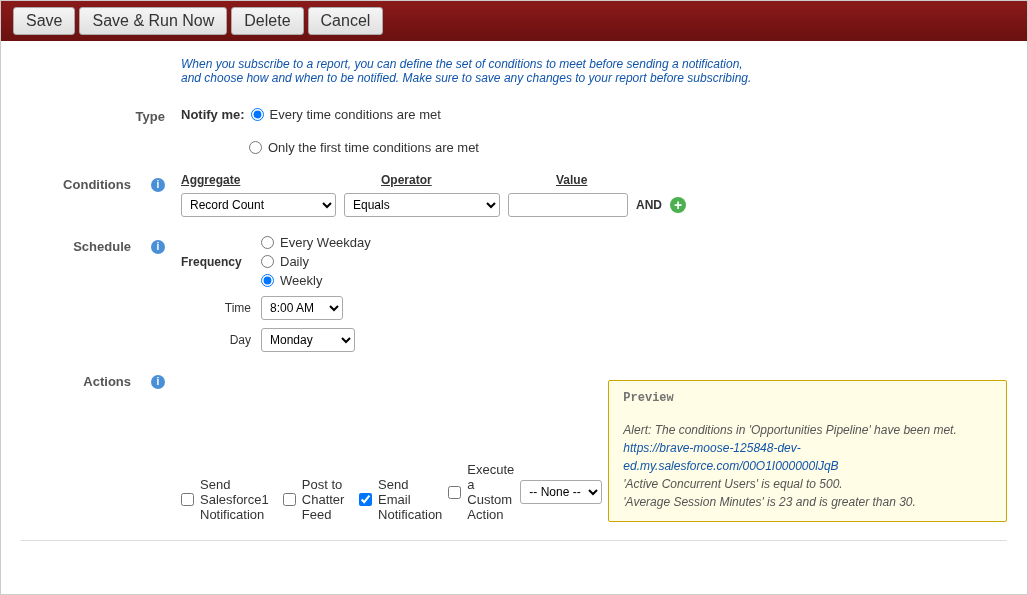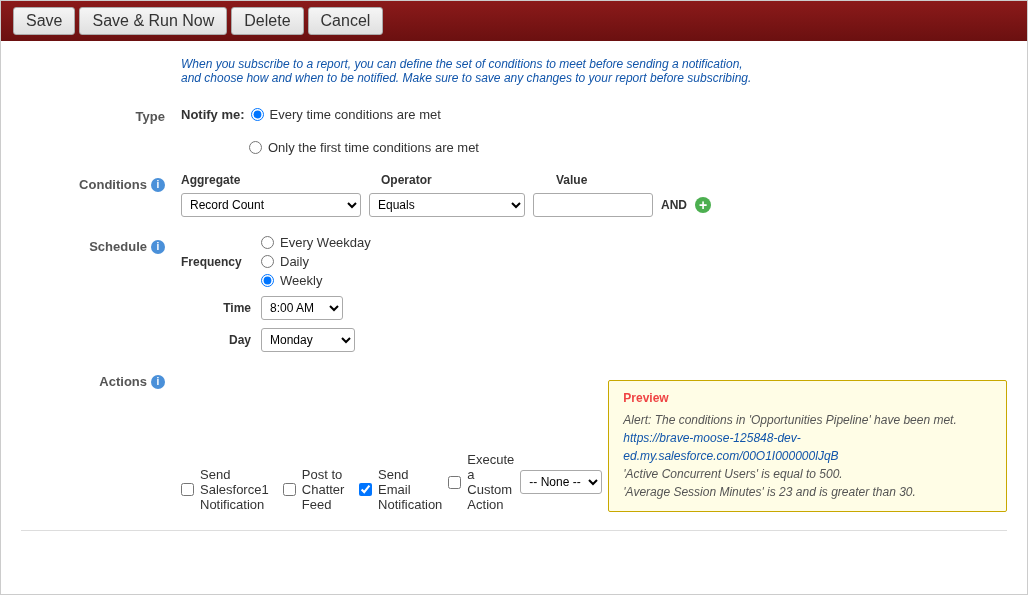--- a/index.html
+++ b/index.html
@@ -71,21 +71,21 @@
       font-weight: bold;
       color: #555;
       padding-top: 4px;
       flex-shrink: 0;
     }
 
     .form-label-with-info {
       display: flex;
       align-items: center;
       justify-content: flex-end;
-      gap: 4px;
+      gap: 20px;
     }
 
     .info-icon {
       display: inline-flex;
       align-items: center;
       justify-content: center;
       width: 14px;
       height: 14px;
       border-radius: 50%;
       background: #4a90d9;
@@ -120,20 +120,21 @@
     .conditions-header {
       display: flex;
       gap: 40px;
       margin-bottom: 6px;
     }
 
     .col-header {
       font-weight: bold;
       color: #333;
       font-size: 12px;
+      text-decoration: underline;
     }
 
     .col-header-aggregate { width: 160px; }
     .col-header-operator { width: 135px; }
     .col-header-value { width: 130px; }
 
     .conditions-row {
       display: flex;
       align-items: center;
       gap: 8px;
@@ -141,21 +142,21 @@
 
     select {
       font-size: 12px;
       border: 1px solid #aaa;
       border-radius: 3px;
       padding: 3px 4px;
       background: #fff;
       cursor: pointer;
     }
 
-    .select-aggregate { width: 180px; }
+    .select-aggregate { width: 155px; }
     .select-operator { width: 156px; }
 
     .value-input {
       width: 120px;
       border: 1px solid #aaa;
       border-radius: 3px;
       padding: 3px 6px;
       font-size: 12px;
       height: 24px;
     }
@@ -208,21 +209,21 @@
     }
 
     .time-row, .day-row {
       display: flex;
       align-items: center;
       gap: 10px;
       margin-left: 0;
     }
 
     .time-label, .day-label {
-      font-weight: bold;
+      font-weight: normal;
       color: #333;
       width: 70px;
       text-align: right;
       font-size: 12px;
     }
 
     
     .actions-group {
       display: flex;
       flex-direction: row;
@@ -249,23 +250,24 @@
       margin-top: 10px;
       border: 1px solid #c8a800;
       background: #fffde6;
       padding: 10px 14px;
       border-radius: 2px;
       max-width: 680px;
     }
 
     .preview-title {
       font-weight: bold;
-      color: #ef4444;
-      font-size: 12px;
-      margin-bottom: 6px;
+      color: #737373;
+      font-size: 12px;
+      margin-bottom: 16px;
+      font-family: Liberation Mono, monospace;
     }
 
     .preview-text {
       font-style: italic;
       color: #555;
       font-size: 12px;
       line-height: 1.5;
     }
 
     .preview-link {

